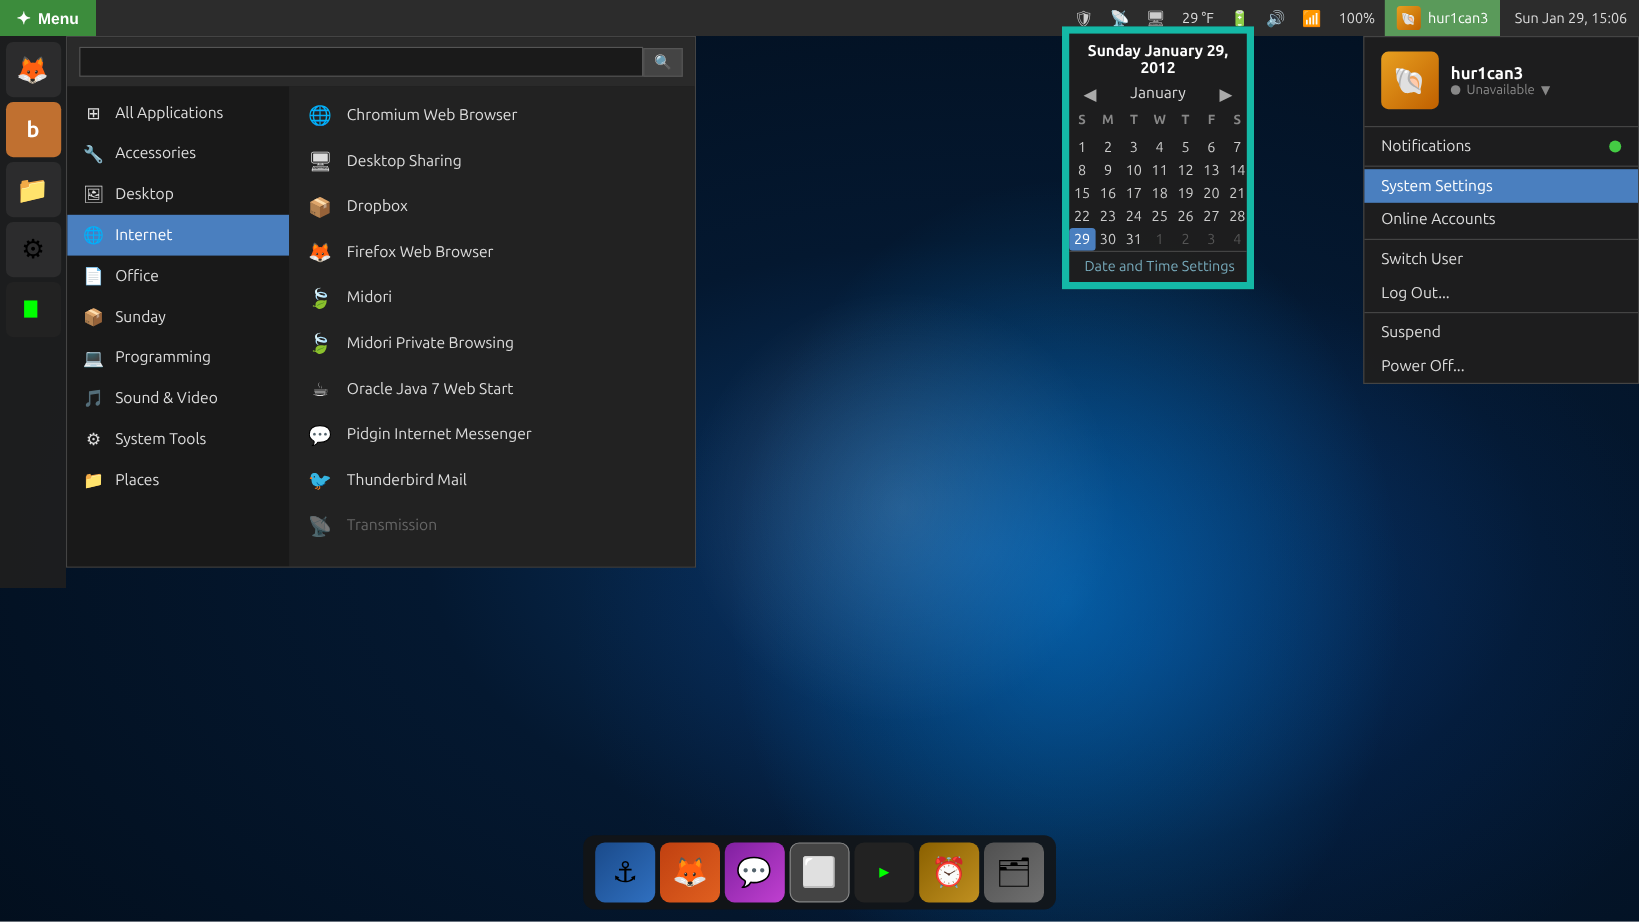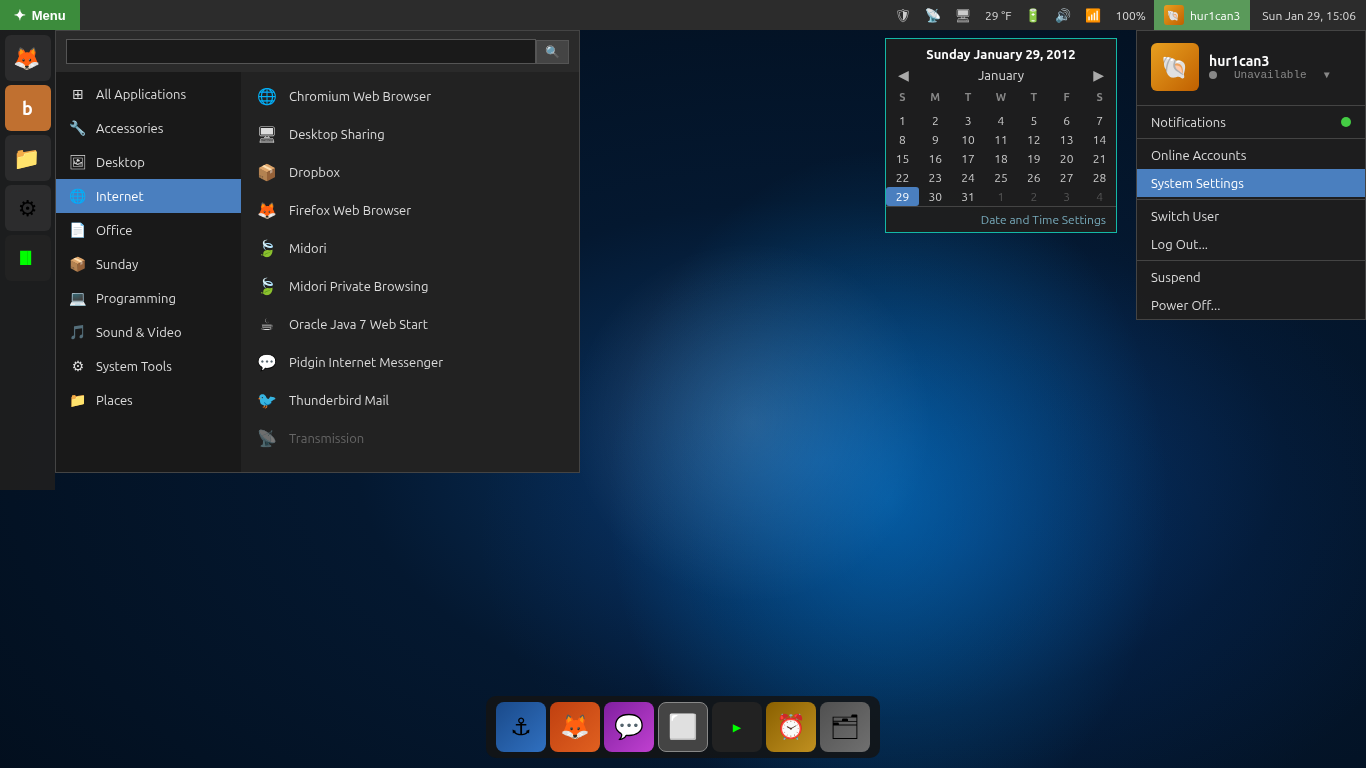--- a/index.html
+++ b/index.html
@@ -201,24 +201,24 @@
     .app-icon-box {
       width: 24px; height: 24px;
       display: flex; align-items: center; justify-content: center;
       font-size: 16px;
       border-radius: 3px;
     }
 
     
     .calendar-widget {
       position: absolute;
-      top: 38px; left: 885px;
-      width: 232px;
+      top: 22px; left: 885px;
+      width: 160px;
       background: rgba(30,30,30,0.97);
-      border: 1px solid #14b8a6;
+      border: 6px solid #14b8a6;
       z-index: 150;
       color: #ddd;
       font-size: 12px;
     }
     .cal-header-date {
       text-align: center;
       padding: 8px 10px 2px;
       font-size: 13px;
       font-weight: bold;
       color: #fff;
@@ -289,22 +289,22 @@
     .user-avatar {
       width: 48px; height: 48px;
       background: linear-gradient(135deg, #e8a020, #c06000);
       border-radius: 6px;
       display: flex; align-items: center; justify-content: center;
       font-size: 22px;
     }
     .user-info { flex: 1; }
     .user-name { font-size: 14px; font-weight: bold; color: #fff; }
     .user-status {
-      display: flex; align-items: center; gap: 17px;
-      font-size: 11px; color: #888; font-family: Liberation Mono, monospace;
+      display: flex; align-items: center; gap: 5px;
+      font-size: 11px; color: #888;
     }
     .status-dot { width: 8px; height: 8px; border-radius: 50%; background: #888; }
     .status-arrow { font-size: 10px; color: #888; }
     .user-menu-divider { height: 1px; background: #444; margin: 2px 0; }
     .user-menu-item {
       padding: 7px 14px;
       font-size: 13px;
       color: #ddd;
       cursor: pointer;
       display: flex; align-items: center; gap: 0;
@@ -579,26 +579,26 @@
   </div>
   <div class="user-menu-divider"></div>
 
   <div class="user-menu-item">
     <span>Notifications</span>
     <span style="flex:1"></span>
     <span class="notif-dot"></span>
   </div>
   <div class="user-menu-divider"></div>
 
+  <div class="user-menu-item active">
+    <span>System Settings</span>
+  </div>
+
   <div class="user-menu-item">
     <span>Online Accounts</span>
-  </div>
-
-  <div class="user-menu-item active">
-    <span>System Settings</span>
   </div>
   <div class="user-menu-divider"></div>
 
 
   <div class="user-menu-item">
     <span>Switch User</span>
   </div>
 
   <div class="user-menu-item">
     <span>Log Out...</span>

